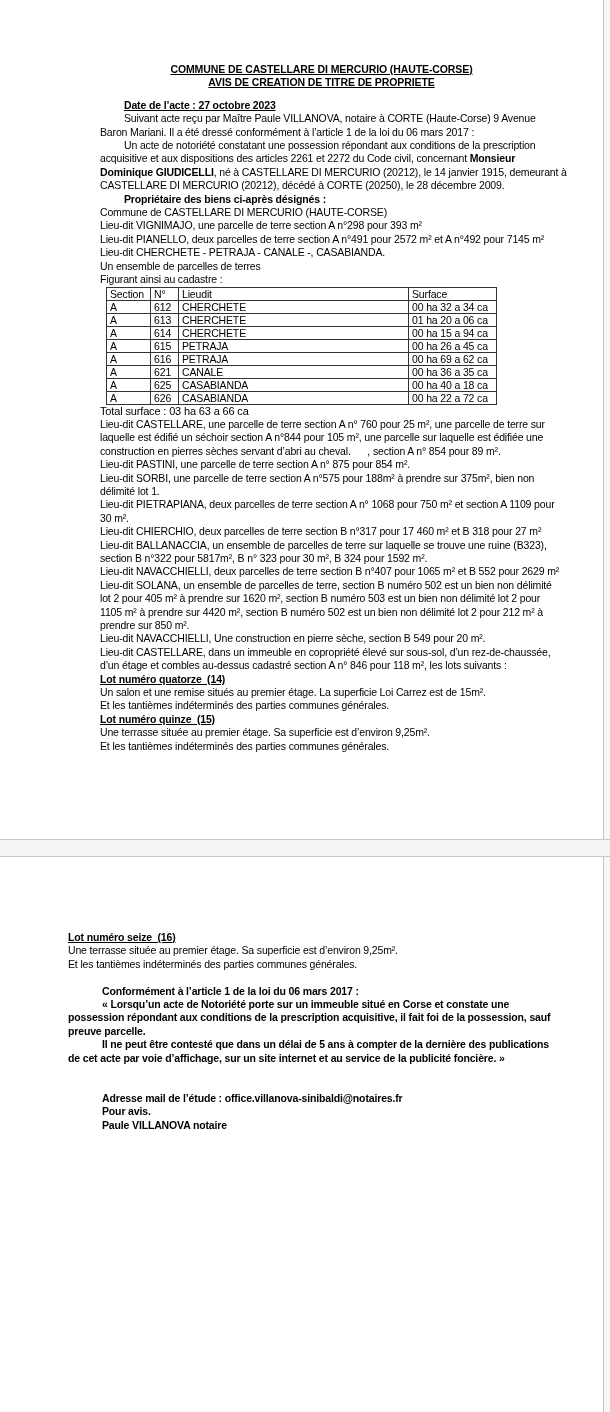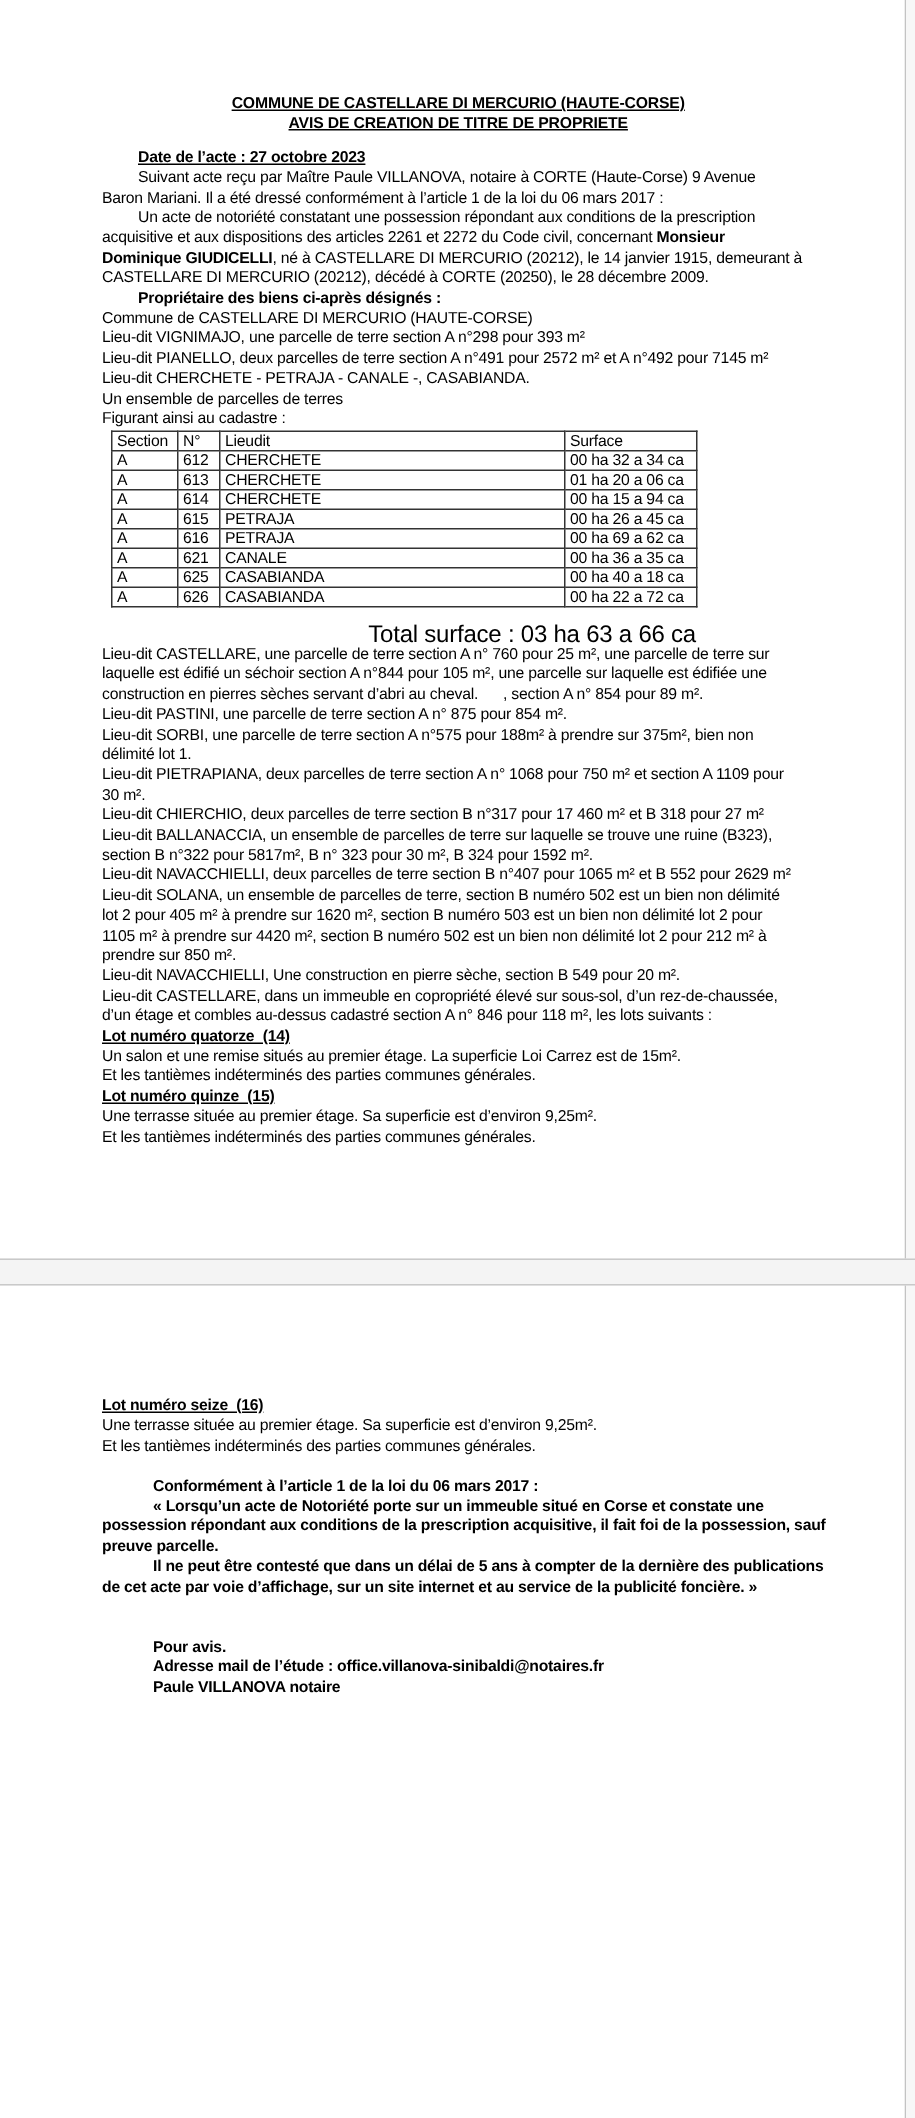--- a/index.html
+++ b/index.html
@@ -10,21 +10,21 @@
     color:#000;
   }
   .right-gutter{
     position:absolute;top:0;left:603px;width:7px;height:1412px;
     background:#f7f7f7;border-left:1px solid #c3c3c3;z-index:1;
   }
   .page{
     position:absolute;left:0;width:603px;background:#ffffff;z-index:2;
     box-sizing:border-box;
   }
-  #page-1{top:0;height:839px;padding:63px 60px 0 68px;}
+  #page-1{top:0;height:839px;padding:63px 60px 0 100px;}
   #page-2{top:857px;height:555px;padding:74px 60px 12px 68px;}
   .page-separator{
     position:absolute;top:839px;left:0;width:610px;height:16px;
     background:#f4f4f4;border-top:1px solid #c9c9c9;border-bottom:1px solid #c9c9c9;
     z-index:3;
   }
   .doc-title{
     text-align:center;font-size:10.5px;font-weight:bold;line-height:13.4px;
     letter-spacing:-0.1px;margin-bottom:9px;
   }
@@ -33,29 +33,29 @@
     font-size:10.5px;line-height:13.4px;letter-spacing:-0.15px;
     white-space:pre;min-height:13.4px;
   }
   .line.ind{padding-left:24px;}
   .line.ind2{padding-left:34px;}
   .bold{font-weight:bold;}
   .underline{text-decoration:underline;text-align:right;}
   .italic{}
   table.cadastre{
     border-collapse:collapse;table-layout:fixed;
-    width:390px;margin:0 0 12px 6px;
+    width:390px;margin:0 0 0 6px;
   }
   table.cadastre th,table.cadastre td{
     border:1px solid #333;font-size:10.5px;font-weight:normal;
     text-align:left;padding:0 2px 0 3px;height:12px;line-height:12px;
     letter-spacing:-0.15px;overflow:hidden;white-space:nowrap;
   }
   .total-line{
-    width:396px;text-align:right;font-size:16px;line-height:13.4px;
+    width:396px;text-align:left;font-size:11px;line-height:13.4px;
     letter-spacing:-0.15px;
   }
 </style>
 </head>
 <body>
 
 <div class="right-gutter"></div>
 
 <div class="page" id="page-1">
   <div class="doc-title">
@@ -187,17 +187,17 @@
       <div class="line"><span>Et les tantièmes indéterminés des parties communes générales.</span></div>
       <div class="line"><span>&nbsp;</span></div>
       <div class="line ind2"><span class="bold">Conformément à l’article 1 de la loi du 06 mars 2017 :</span></div>
       <div class="line ind2"><span class="bold italic">« Lorsqu’un acte de Notoriété porte sur un immeuble situé en Corse et constate une</span></div>
       <div class="line"><span class="bold italic">possession répondant aux conditions de la prescription acquisitive, il fait foi de la possession, sauf</span></div>
       <div class="line"><span class="bold italic">preuve parcelle.</span></div>
       <div class="line ind2"><span class="bold italic">Il ne peut être contesté que dans un délai de 5 ans à compter de la dernière des publications</span></div>
       <div class="line"><span class="bold italic">de cet acte par voie d’affichage, sur un site internet et au service de la publicité foncière. »</span></div>
       <div class="line"><span>&nbsp;</span></div>
       <div class="line"><span>&nbsp;</span></div>
+      <div class="line ind2"><span class="bold">Adresse mail de l’étude : office.villanova-sinibaldi@notaires.fr</span></div>
       <div class="line ind2"><span class="bold">Pour avis.</span></div>
-      <div class="line ind2"><span class="bold">Adresse mail de l’étude : office.villanova-sinibaldi@notaires.fr</span></div>
       <div class="line ind2"><span class="bold">Paule VILLANOVA notaire</span></div>
     </div>
 </div>
 
 </body></html>

